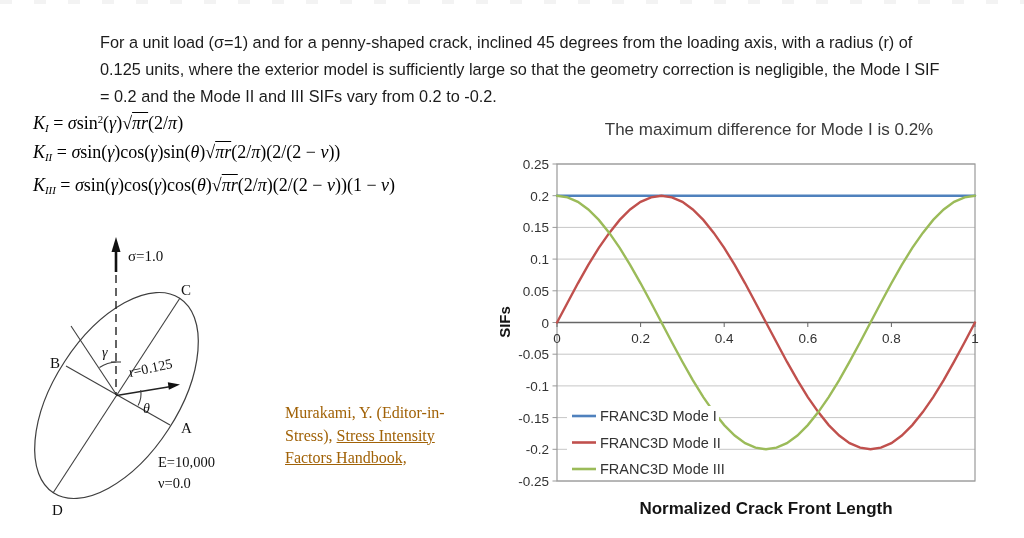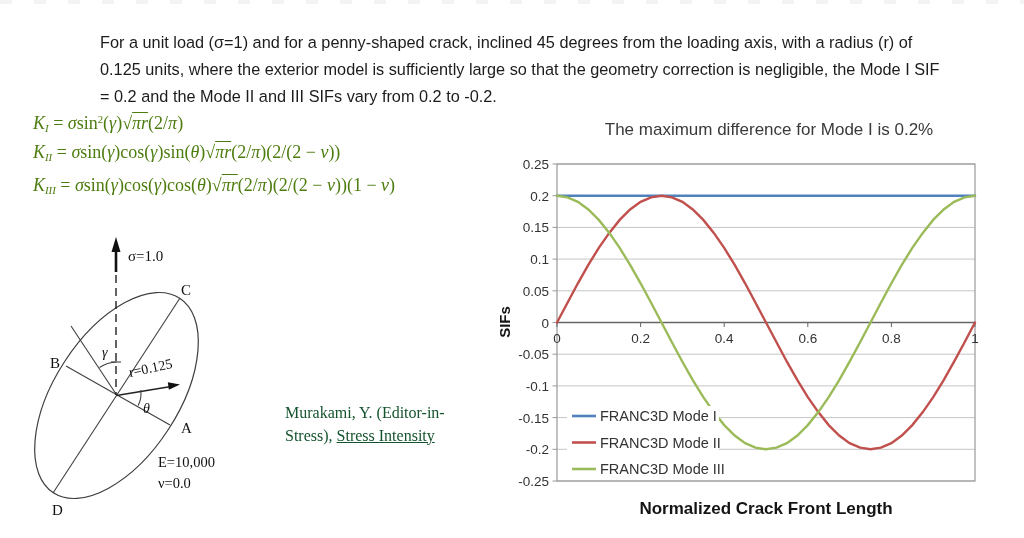--- a/index.html
+++ b/index.html
@@ -3,32 +3,32 @@
 <meta charset="utf-8">
 <style>
   html,body{margin:0;padding:0;background:#fff;}
   .canvas{position:relative;width:1024px;height:538px;background:#ffffff;overflow:hidden;
           font-family:"Liberation Sans",sans-serif;color:#1c1c1c;}
   .top-strip{position:absolute;left:0;top:0;width:1024px;height:4px;
              background:repeating-linear-gradient(90deg,#f3f3f3 0 12px,#ffffff 12px 34px);}
   .lead{position:absolute;left:84px;top:13px;width:852px;margin:16px;
         font-size:16.3px;line-height:27px;color:#1c1c1c;}
   .equations{position:absolute;left:33px;top:103px;
-             font-family:"Liberation Serif",serif;font-size:18px;color:#4d7c0f;}
+             font-family:"Liberation Serif",serif;font-size:18px;color:#000000;}
   .eq-line{height:33px;line-height:33px;white-space:nowrap;}
   .eq-i{font-style:italic;}
   .eq-n{font-style:normal;}
   .eq-sub{font-style:italic;font-size:0.60em;vertical-align:-0.28em;}
   .eq-sup{font-style:normal;font-size:0.60em;vertical-align:0.55em;}
   .eq-rad{font-style:normal;}
   .eq-ov{font-style:italic;text-decoration:overline;}
   .diagram{position:absolute;left:10px;top:225px;}
   .diagram text{font-family:"Liberation Serif",serif;fill:#111;}
   .citation{position:absolute;left:285px;top:402px;width:200px;
-            font-family:"Liberation Serif",serif;font-size:16px;line-height:22.5px;color:#14532d;}
+            font-family:"Liberation Serif",serif;font-size:16px;line-height:22.5px;color:#a16207;}
   .citation .u{text-decoration:underline;}
   .chart{position:absolute;left:497px;top:100px;width:527px;height:433px;}
   .chart svg text{font-family:"Liberation Sans",sans-serif;}
   .chart-title{font-size:17px;fill:#3a3a3a;}
   .axis-title-x{font-size:17px;font-weight:bold;fill:#141414;}
   .axis-title-y{font-size:15px;font-weight:bold;fill:#141414;}
 </style>
 </head>
 <body>
 
@@ -64,20 +64,21 @@
     <text x="40" y="143" font-size="15">B</text>
     <text x="171" y="208" font-size="15">A</text>
     <text x="42" y="290" font-size="15">D</text>
     <text x="148" y="242" font-size="14.5">E=10,000</text>
     <text x="148" y="263" font-size="14.5">ν=0.0</text>
   </svg>
 
   <div class="citation">
     <div><span>Murakami, Y. (Editor-in-</span></div>
     <div><span>Stress), </span><span class="u">Stress Intensity</span></div>
+    <div><span class="u">Factors Handbook,</span></div>
   </div>
 
   <div class="chart">
     <svg id="chart-svg" width="527" height="433" viewBox="0 0 527 433">
       <text class="chart-title" x="272" y="35" text-anchor="middle">The maximum difference for Mode I is 0.2%</text>
       <g id="chart-gen">
           <line x1="60" y1="64" x2="478" y2="64" stroke="#c6c6c6" stroke-width="1"></line>
           <line x1="55.5" y1="64" x2="60" y2="64" stroke="#999999" stroke-width="1"></line>
           <text x="52" y="69" text-anchor="end" font-size="13.5" fill="#333">0.25</text>
           <line x1="60" y1="95.69999999999999" x2="478" y2="95.69999999999999" stroke="#c6c6c6" stroke-width="1"></line>

